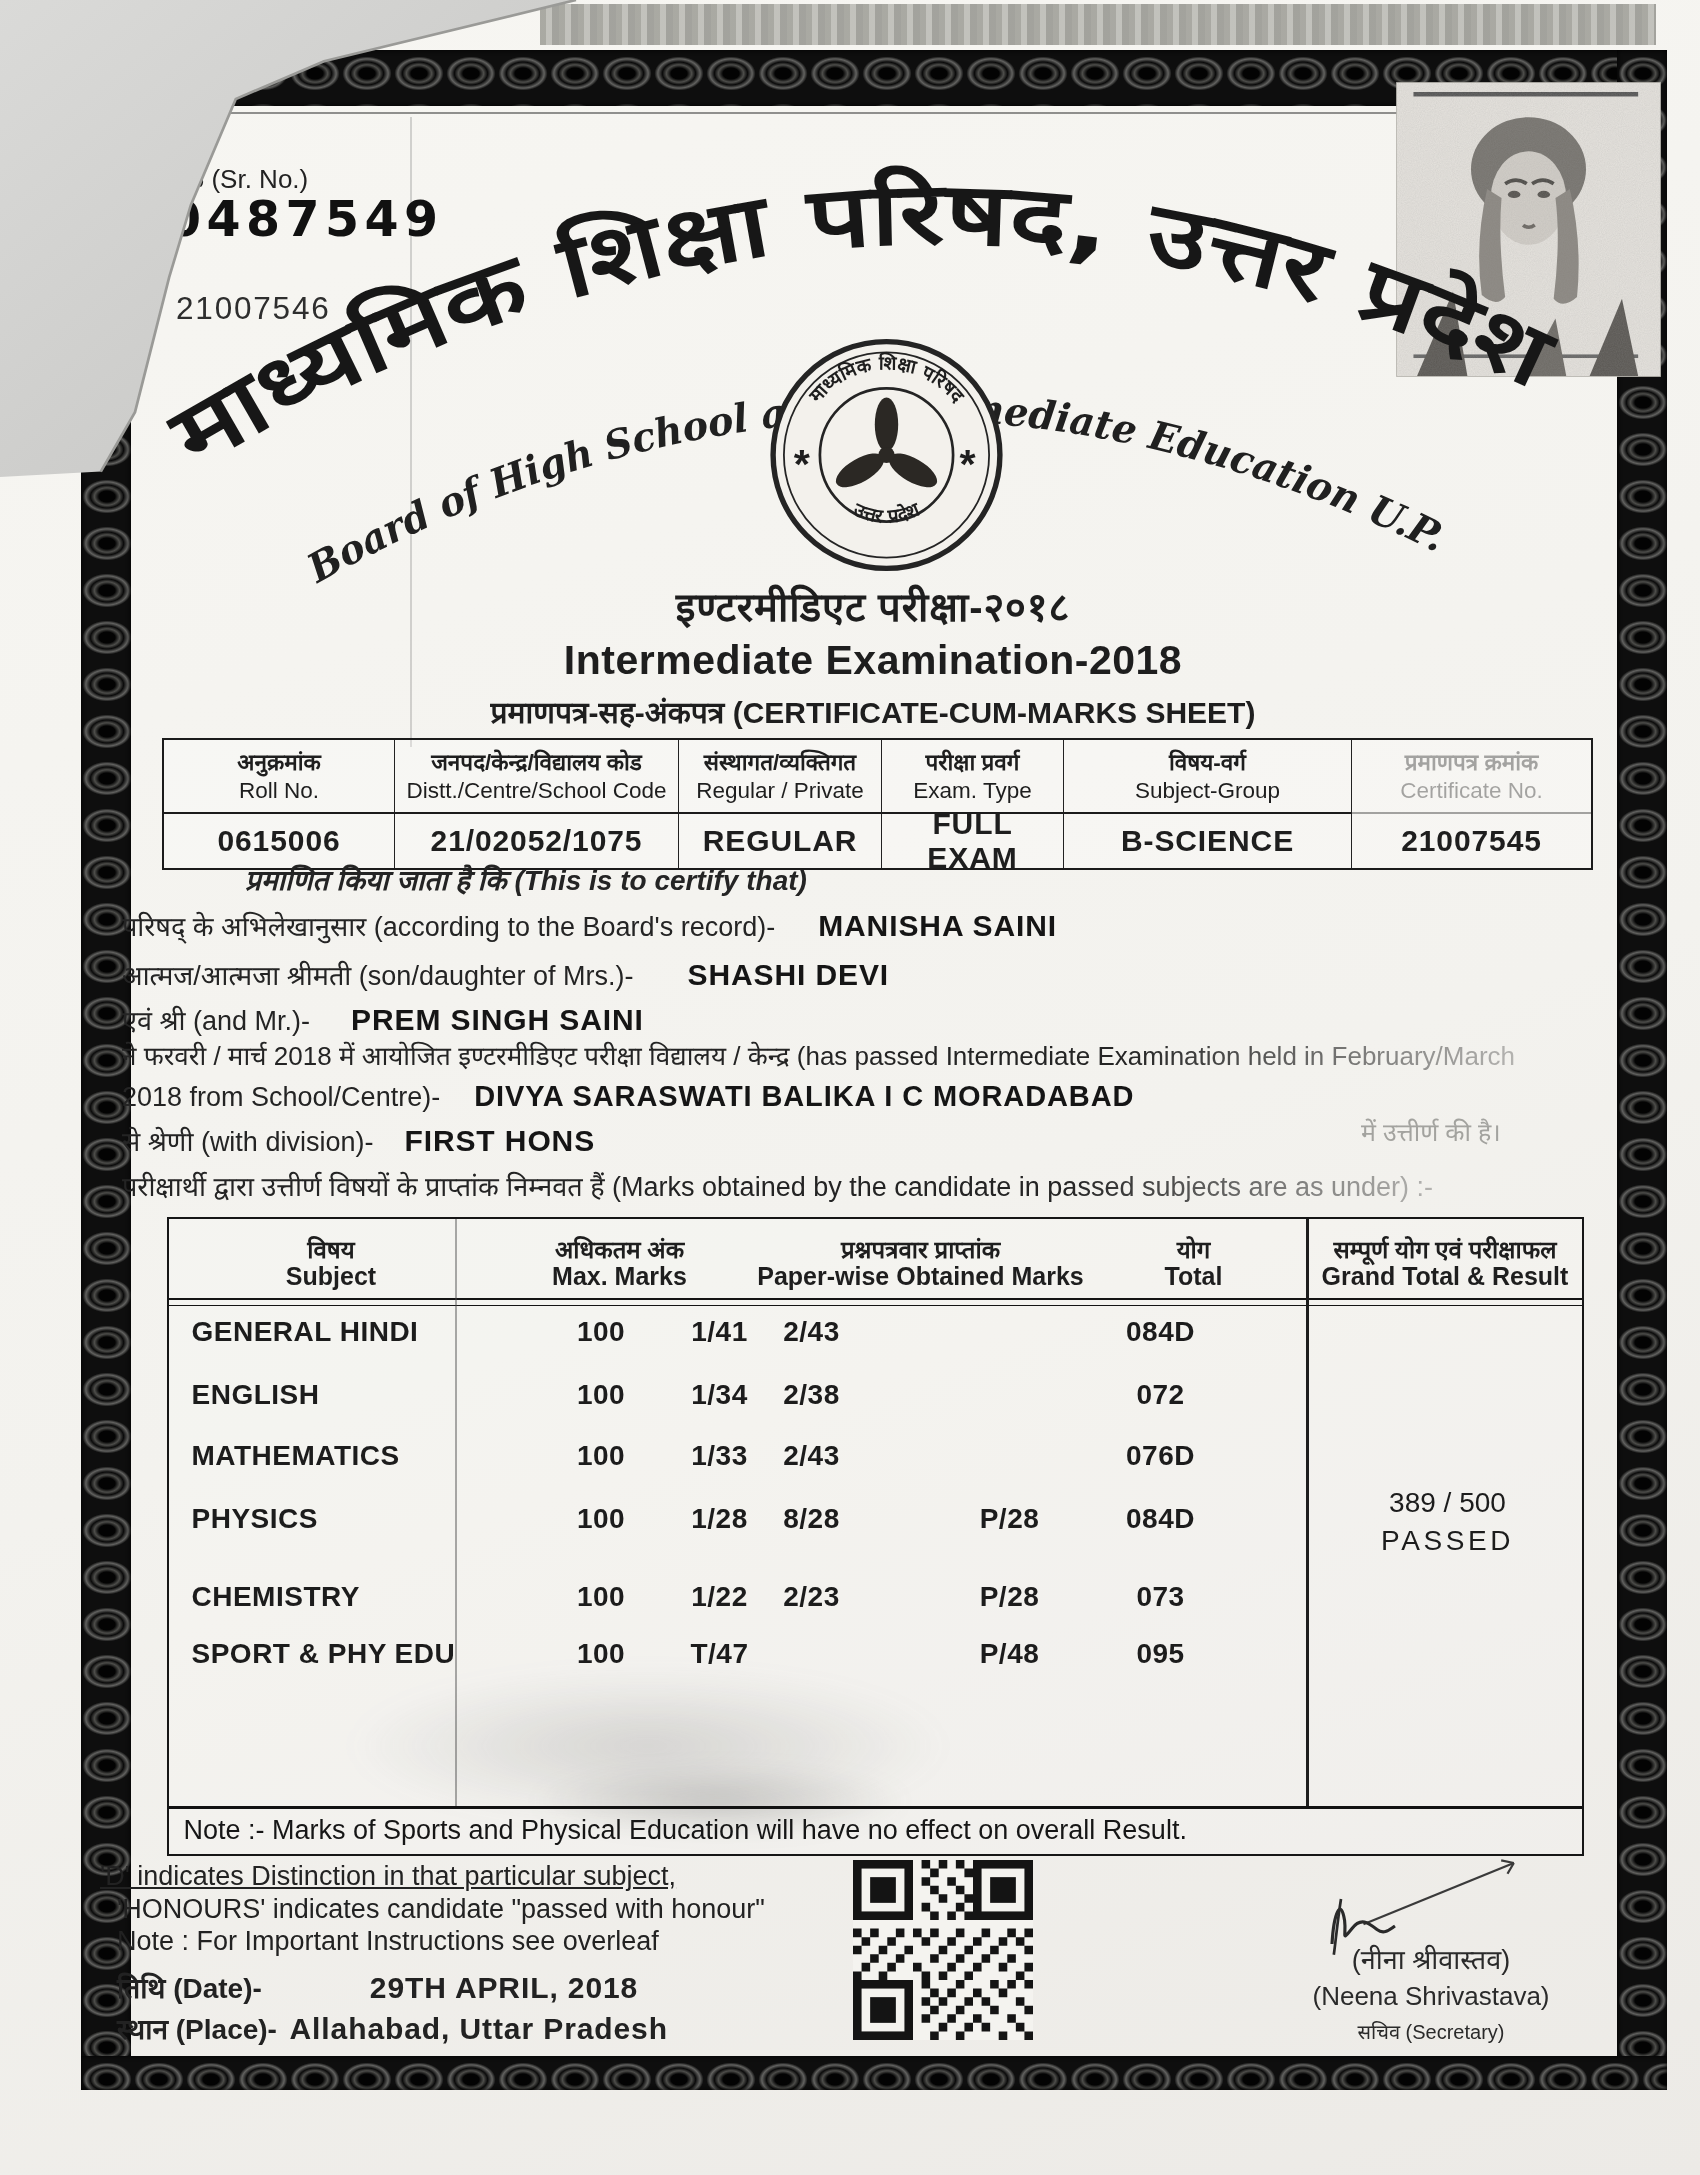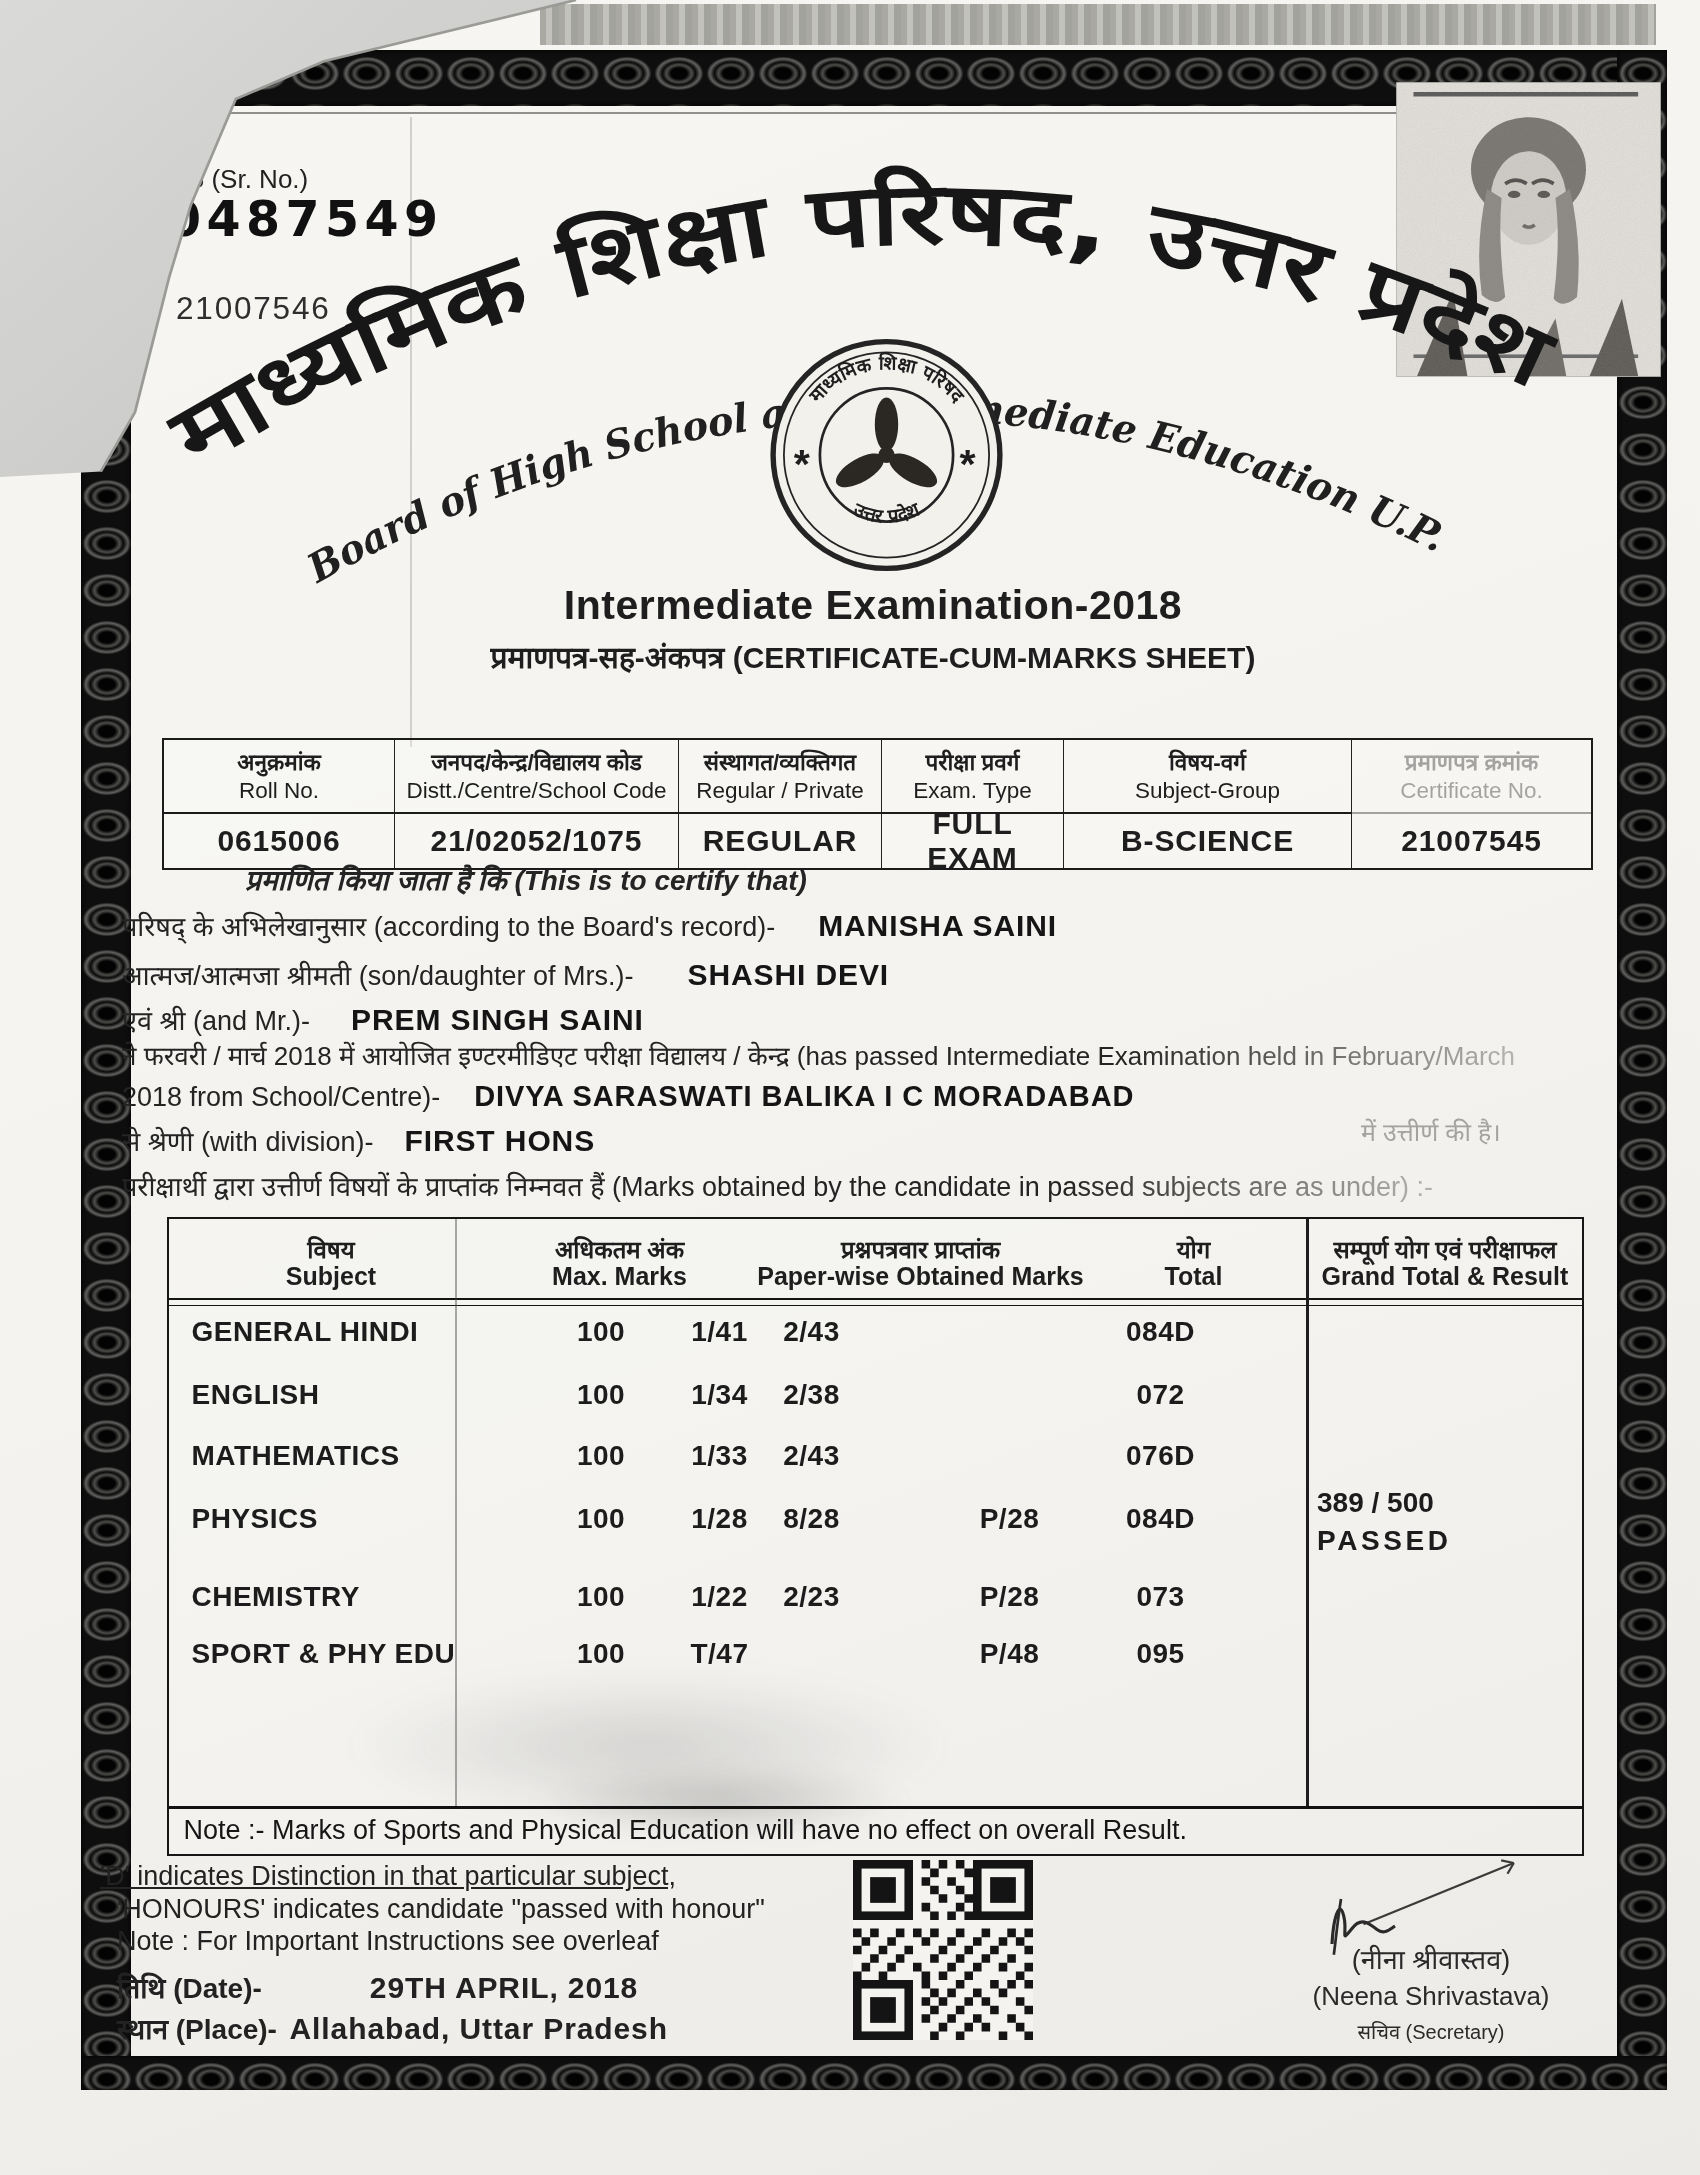--- a/index.html
+++ b/index.html
@@ -47,21 +47,21 @@
   .mh-en{font-size:25px;font-weight:700;text-align:center;}
   .m-dbl{position:absolute;left:0;right:0;height:4.5px;border-top:2.7px solid #141414;border-bottom:1.8px solid #141414;}
   .m-row span{position:absolute;font-size:28px;font-weight:600;letter-spacing:0.5px;color:#1c1c1c;}
   .mcol-sub{left:22.5px;width:306px;text-align:left;}
   .mcol-max{left:351px;width:162px;text-align:center;}
   .mcol-p1{left:502px;width:97px;text-align:center;}
   .mcol-p2{left:594px;width:97px;text-align:center;}
   .mcol-pr{left:781px;width:119px;text-align:center;}
   .mcol-tot{left:925px;width:133px;text-align:center;}
   .vline{position:absolute;top:0;width:1.8px;}
-  .gt{position:absolute;text-align:left;font-size:28px;font-weight:700;color:#1c1c1c;}
+  .gt{position:absolute;text-align:center;font-size:28px;font-weight:400;color:#1c1c1c;}
   .note-sep{position:absolute;left:0;right:0;height:2.7px;background:#121212;}
   .m-note{position:absolute;font-size:27px;font-weight:500;color:#161616;white-space:nowrap;}
   
   .fline{position:absolute;z-index:3;white-space:nowrap;font-size:27px;color:#222;}
   .fbold{font-weight:700;font-size:28px;}
   .fval{font-weight:700;font-size:30px;letter-spacing:0.9px;}
   .sig-text{position:absolute;z-index:3;width:396px;text-align:center;color:#2a2a2a;}
   .sig-text div{line-height:36px;}
   .photo{z-index:3;background:#e3e0db;box-shadow:0 0 0 0.9px #b9b6b0;}
 </style>
@@ -154,20 +154,21 @@
           </g>
         <g transform="rotate(240)">
             <ellipse cx="0" cy="-34" rx="13" ry="30"></ellipse>
           </g>
         <circle r="9"></circle>
       </g>
     </g>
   </svg>
 
   <div class="abs titles" style="left:162px;top:578px;width:1422px;z-index:3;">
+    <div class="t-hi">इण्टरमीडिएट परीक्षा-२०१८</div>
     <div class="t-en">Intermediate Examination-2018</div>
     <div class="t-sheet">प्रमाणपत्र-सह-अंकपत्र (CERTIFICATE-CUM-MARKS SHEET)</div>
   </div>
 
   <div class="abs info" style="left:162px;top:738px;">
     <div class="cell hrow">
         <div class="hi">अनुक्रमांक</div>
         <div class="en">Roll No.</div>
       </div>
     <div class="cell hrow">

